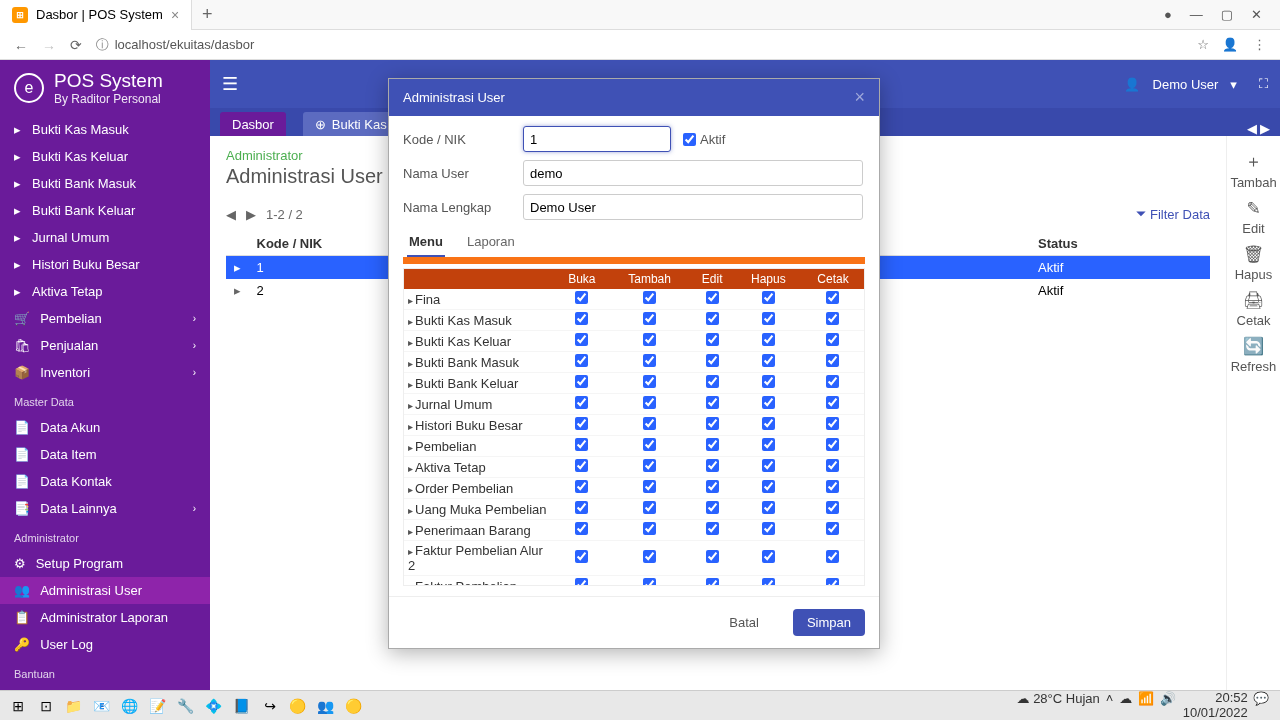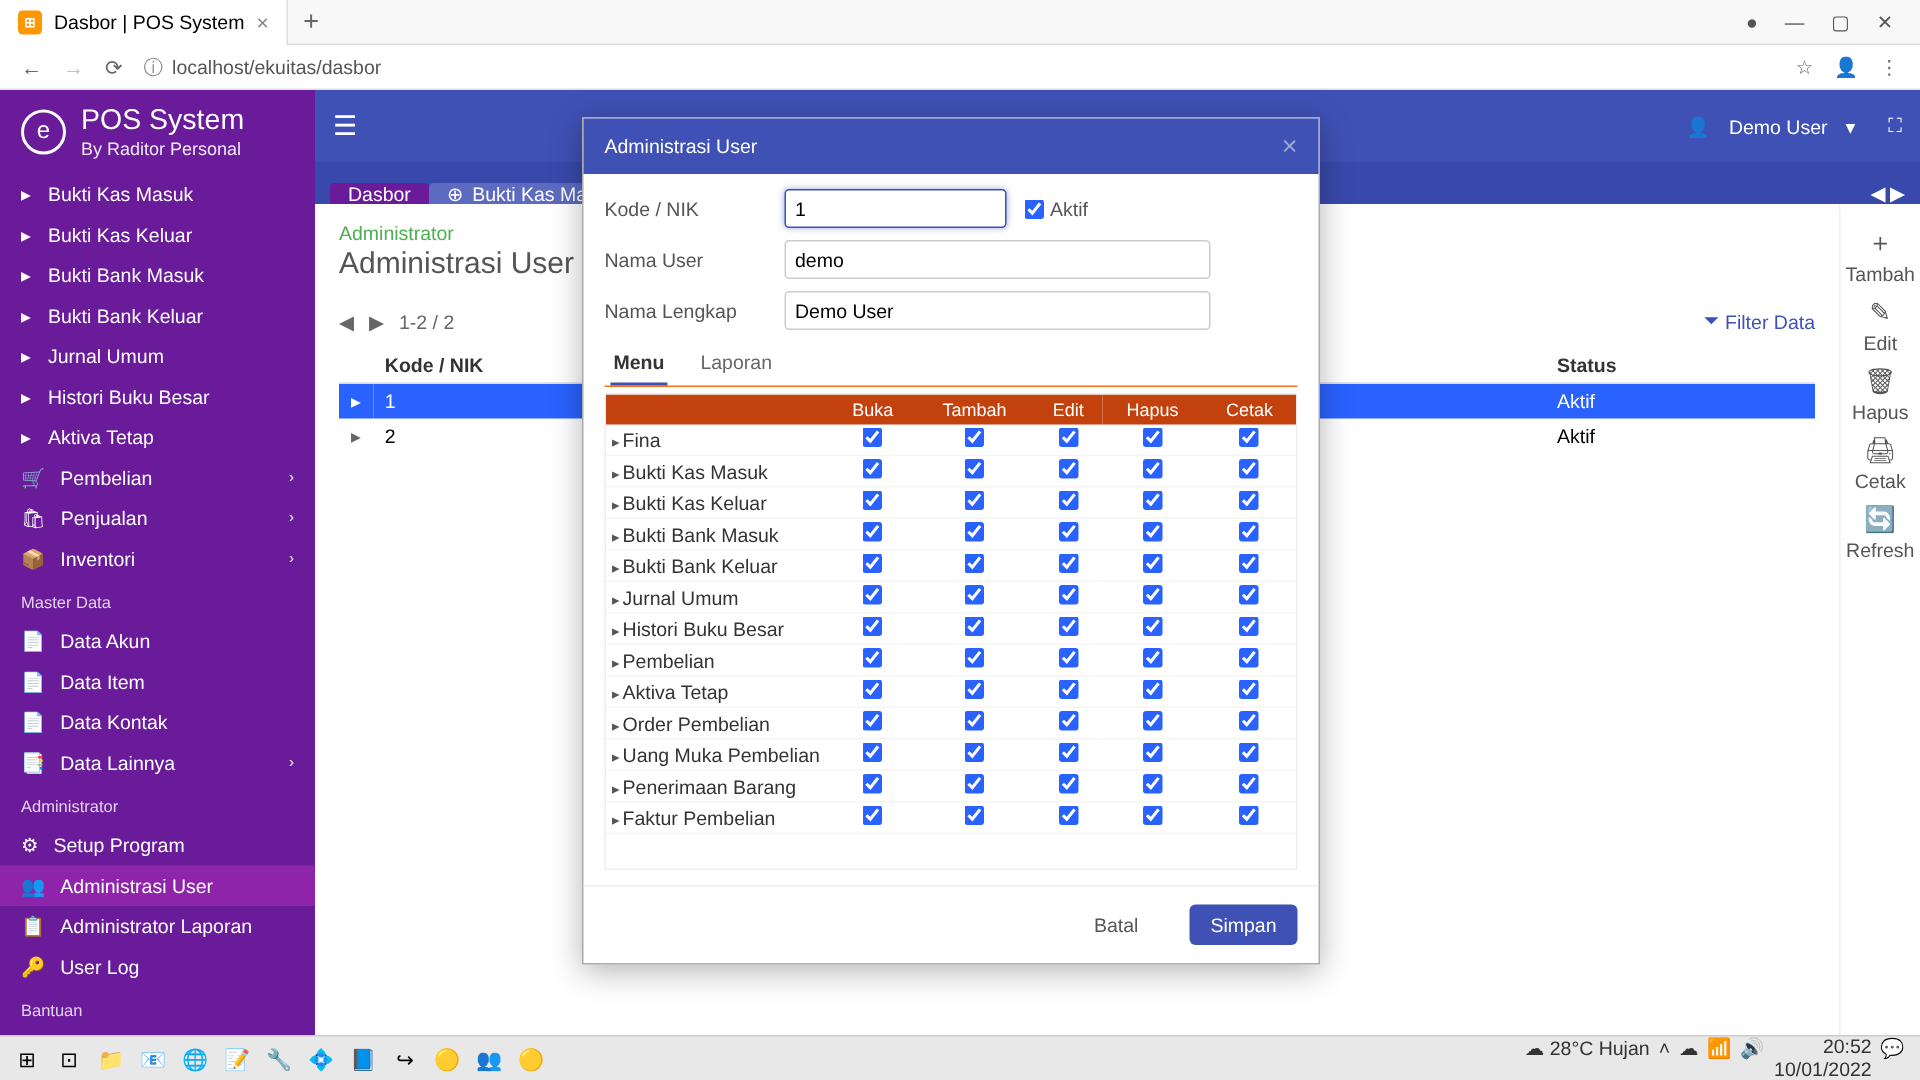--- a/index.html
+++ b/index.html
@@ -24,21 +24,21 @@
 .side-item{padding:6px 14px;display:flex;align-items:center;gap:10px;font-size:13px;cursor:pointer}
 .side-item .caret{width:8px;color:#fff}
 .side-item.section{font-size:11px;opacity:.8;padding-top:10px}
 .side-item .exp{margin-left:auto;font-size:10px}
 .side-item.active{background:#8e24aa}
 .main{flex:1;background:#fff;display:flex;flex-direction:column;position:relative}
 .topbar{height:48px;background:#3f51b5;color:#fff;display:flex;align-items:center;padding:0 12px}
 .hamburger{font-size:18px;margin-right:12px}
 .top-right{margin-left:auto;display:flex;align-items:center;gap:12px}
 .tabs-bar{height:28px;background:#3949ab;display:flex;align-items:flex-end;padding-left:10px}
-.page-tab{height:14px;padding:3px 12px;font-size:12px;border-radius:3px 3px 0 0;margin-right:0;display:flex;align-items:center;gap:6px}
+.page-tab{height:24px;padding:3px 12px;font-size:12px;border-radius:3px 3px 0 0;margin-right:17px;display:flex;align-items:center;gap:6px}
 .page-tab.active{background:#6a1b9a;color:#fff}
 .page-tab.inactive{background:#5c6bc0;color:#fff}
 .tab-nav{margin-left:auto;color:#fff;padding-right:10px;font-size:11px}
 .content{flex:1;display:flex}
 .content-main{flex:1;padding:12px 16px}
 .breadcrumb{color:#4caf50;font-size:13px}
 .page-title{font-size:20px;color:#555;margin-top:2px}
 .pager{margin-top:18px;display:flex;align-items:center;gap:10px;color:#666}
 .filter-data{float:right;color:#3f51b5;display:flex;align-items:center;gap:4px}
 .data-table{width:100%;margin-top:10px;border-collapse:collapse}
@@ -53,24 +53,24 @@
 .footer{position:absolute;bottom:0;left:210px;right:0;height:22px;background:#fff;border-top:1px solid #ddd;display:flex;align-items:center;padding:0 12px;font-size:12px;color:#555}
 .footer .ver{margin-left:auto}
 
 .modal-backdrop{position:absolute;top:78px;left:388px;width:492px;background:#fff;border:1px solid #aaa;box-shadow:0 4px 20px rgba(0,0,0,.3)}
 .modal-header{background:#3f51b5;color:#fff;padding:8px 14px;display:flex;align-items:center}
 .modal-close{margin-left:auto;color:#9fa8da;font-size:18px;cursor:pointer}
 .modal-body{padding:10px 14px}
 .form-row{display:flex;align-items:center;margin-bottom:8px}
 .form-label{width:120px;color:#555}
 .form-input{height:26px;border:1px solid #ccc;border-radius:3px;padding:0 6px;width:148px}
-.form-input.wide{width:284px}
+.form-input.wide{width:340px}
 .form-input.focused{box-shadow:0 0 4px rgba(63,81,181,.5);border-color:#3f51b5}
 .aktif-chk{margin-left:12px;display:flex;align-items:center;gap:4px;color:#555}
-.modal-tabs{display:flex;border-bottom:1px solid #f97316;gap:20px;padding-left:4px}
+.modal-tabs{display:flex;border-bottom:7px solid #f97316;gap:20px;padding-left:4px}
 .modal-tab{padding:6px 2px;color:#666;cursor:pointer}
 .modal-tab.active{color:#333;font-weight:600;border-bottom:2px solid #3f51b5}
 .perm-table-wrap{height:318px;overflow-y:auto;border:1px solid #eee;margin-top:4px}
 .perm-table{width:100%;border-collapse:collapse}
 .perm-table thead th{background:#c2410c;color:#fff;padding:3px 4px;font-weight:normal;text-align:center;font-size:12px}
 .perm-table thead th:first-child{text-align:left;width:150px}
 .perm-table td{padding:2px 4px;border-bottom:1px solid #f5f5f5;text-align:center}
 .perm-table td:first-child{text-align:left;color:#333}
 .perm-caret{color:#555;margin-right:2px;font-size:10px}
 .perm-chk{width:13px;height:13px;accent-color:#2962ff}
@@ -433,20 +433,28 @@
             </tr>
             <tr>
               <td><span class="perm-caret">▸</span>Penerimaan Barang</td>
               <td><input type="checkbox" checked="" class="perm-chk" style=""></td>
               <td><input type="checkbox" checked="" class="perm-chk" style=""></td>
               <td><input type="checkbox" checked="" class="perm-chk" style=""></td>
               <td><input type="checkbox" checked="" class="perm-chk" style=""></td>
               <td><input type="checkbox" checked="" class="perm-chk" style=""></td>
             </tr>
             <tr>
+              <td><span class="perm-caret">▸</span>Faktur Pembelian Alur 2</td>
+              <td><input type="checkbox" checked="" class="perm-chk" style=""></td>
+              <td><input type="checkbox" checked="" class="perm-chk" style=""></td>
+              <td><input type="checkbox" checked="" class="perm-chk" style=""></td>
+              <td><input type="checkbox" checked="" class="perm-chk" style=""></td>
+              <td><input type="checkbox" checked="" class="perm-chk" style=""></td>
+            </tr>
+            <tr>
               <td><span class="perm-caret">▸</span>Faktur Pembelian</td>
               <td><input type="checkbox" checked="" class="perm-chk" style=""></td>
               <td><input type="checkbox" checked="" class="perm-chk" style=""></td>
               <td><input type="checkbox" checked="" class="perm-chk" style=""></td>
               <td><input type="checkbox" checked="" class="perm-chk" style=""></td>
               <td><input type="checkbox" checked="" class="perm-chk" style=""></td>
             </tr>
           </tbody>
       </table>
     </div>

